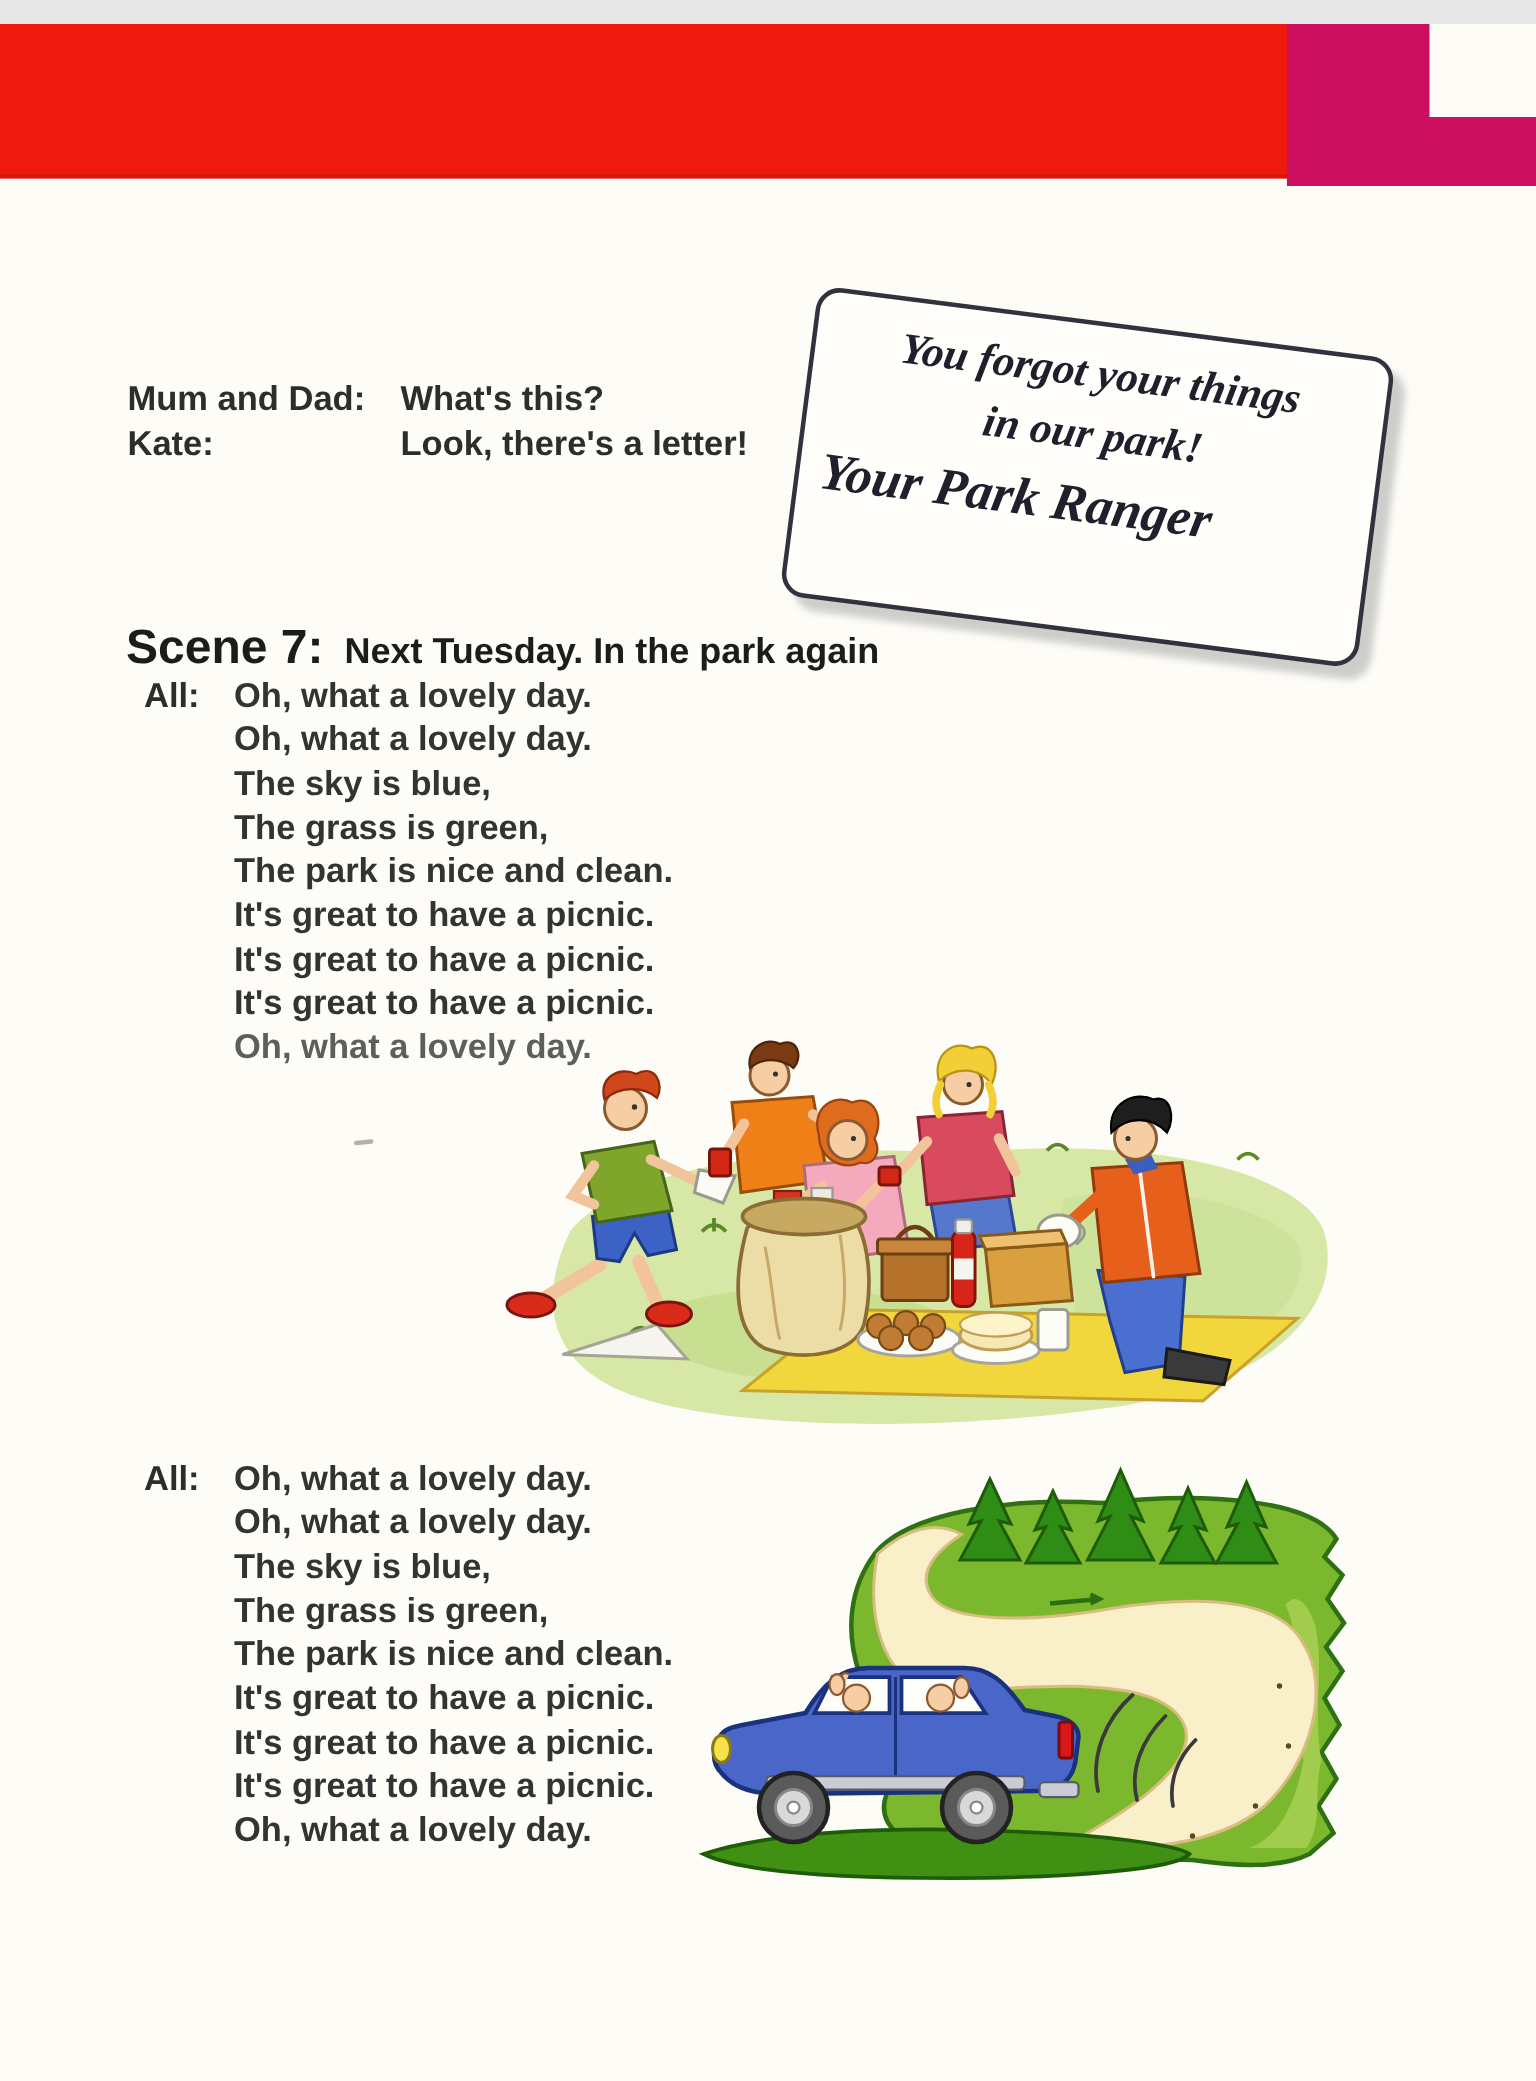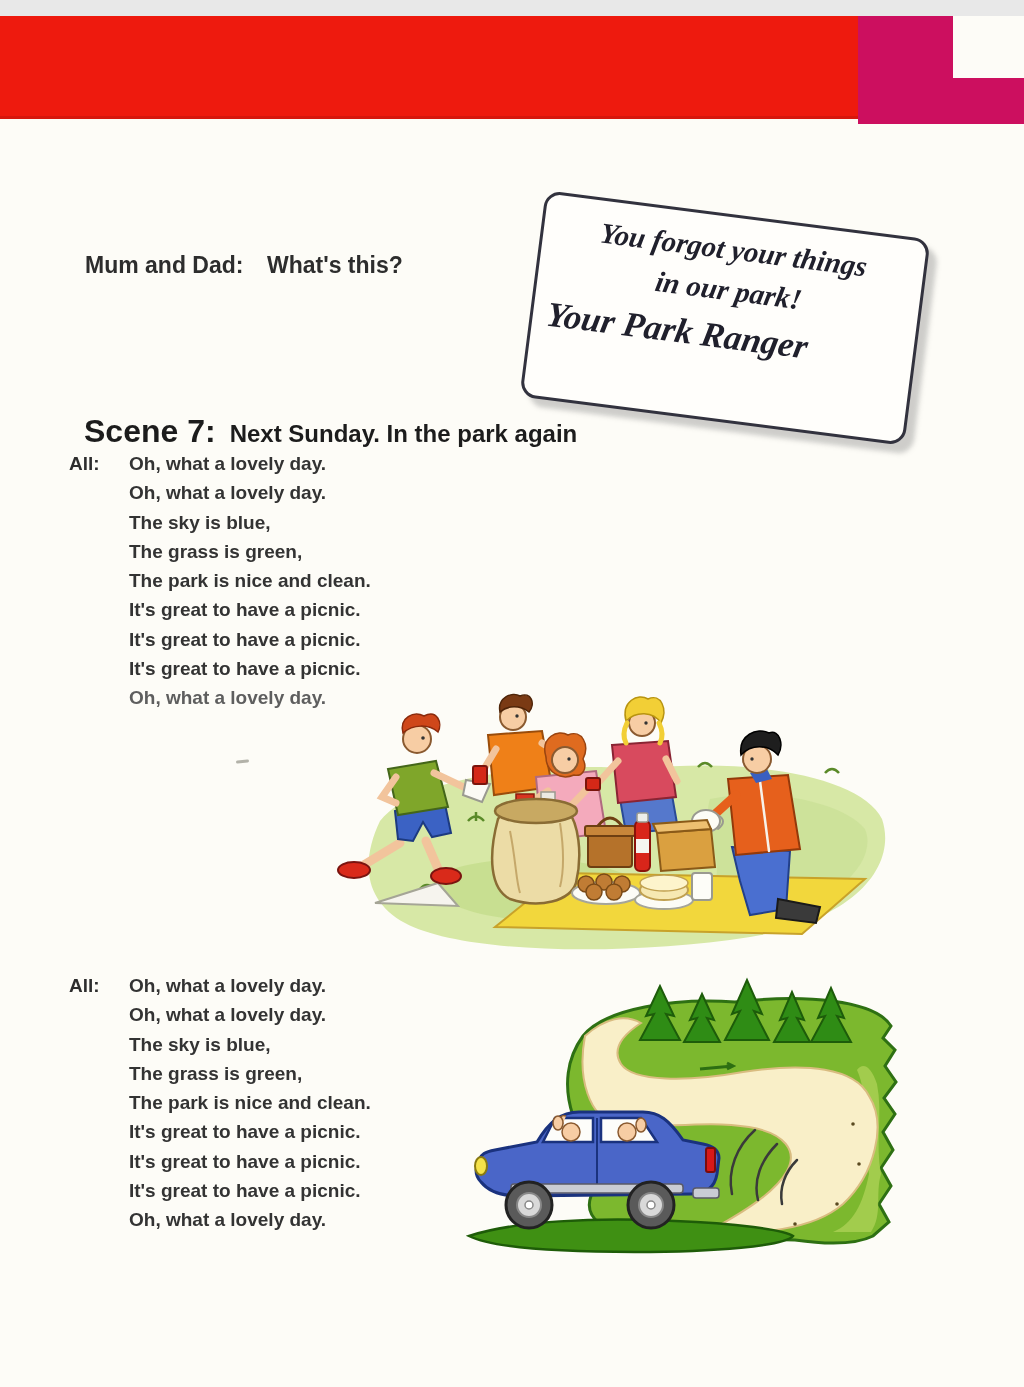--- a/index.html
+++ b/index.html
@@ -59,21 +59,21 @@
 
   
   .scene-heading{
     position:absolute;left:84px;top:397px;
     color:#1c1c1c;white-space:nowrap;
   }
   .scene-label{font-weight:bold;font-size:32px;}
   .scene-title{font-weight:bold;font-size:24px;margin-left:14px;}
 
   
-  .verse{position:absolute;left:69px;font-size:19px;color:#333;}
+  .verse{position:absolute;left:96px;font-size:23px;color:#333;}
   .verse-1{top:433px;}
   .verse-2{top:955px;}
   .verse .speaker{
     position:absolute;left:0;top:0;
     font-weight:bold;color:#2d2d2d;line-height:29px;
   }
   .verse .lines{margin-left:60px;}
   .verse .vline{
     height:29.3px;line-height:29.3px;white-space:nowrap;
     font-weight:bold;
@@ -106,30 +106,33 @@
 <div class="page">
 
   <div class="banner-red"></div>
   <div class="banner-magenta-a"></div>
   <div class="banner-magenta-b"></div>
 
   <div class="dialogue">
     <div class="dialogue-row">
       <span class="speaker">Mum and Dad:</span><span class="dline">What's this?</span>
     </div>
+    <div class="dialogue-row">
+      <span class="speaker">Kate:</span><span class="dline">Look, there's a letter!</span>
+    </div>
   </div>
 
   <div class="note-card">
     <div class="note-line-1">You forgot your things</div>
     <div class="note-line-2">in our park!</div>
     <div class="note-line-3">Your Park Ranger</div>
   </div>
 
   <div class="scene-heading">
-    <span class="scene-label">Scene 7:</span><span class="scene-title">Next Sunday. In the park again</span>
+    <span class="scene-label">Scene 7:</span><span class="scene-title">Next Tuesday. In the park again</span>
   </div>
 
   <div class="verse verse-1">
     <span class="speaker">All:</span>
     <div class="lines">
       <div class="vline">Oh, what a lovely day.</div>
       <div class="vline">Oh, what a lovely day.</div>
       <div class="vline">The sky is blue,</div>
       <div class="vline">The grass is green,</div>
       <div class="vline">The park is nice and clean.</div>

